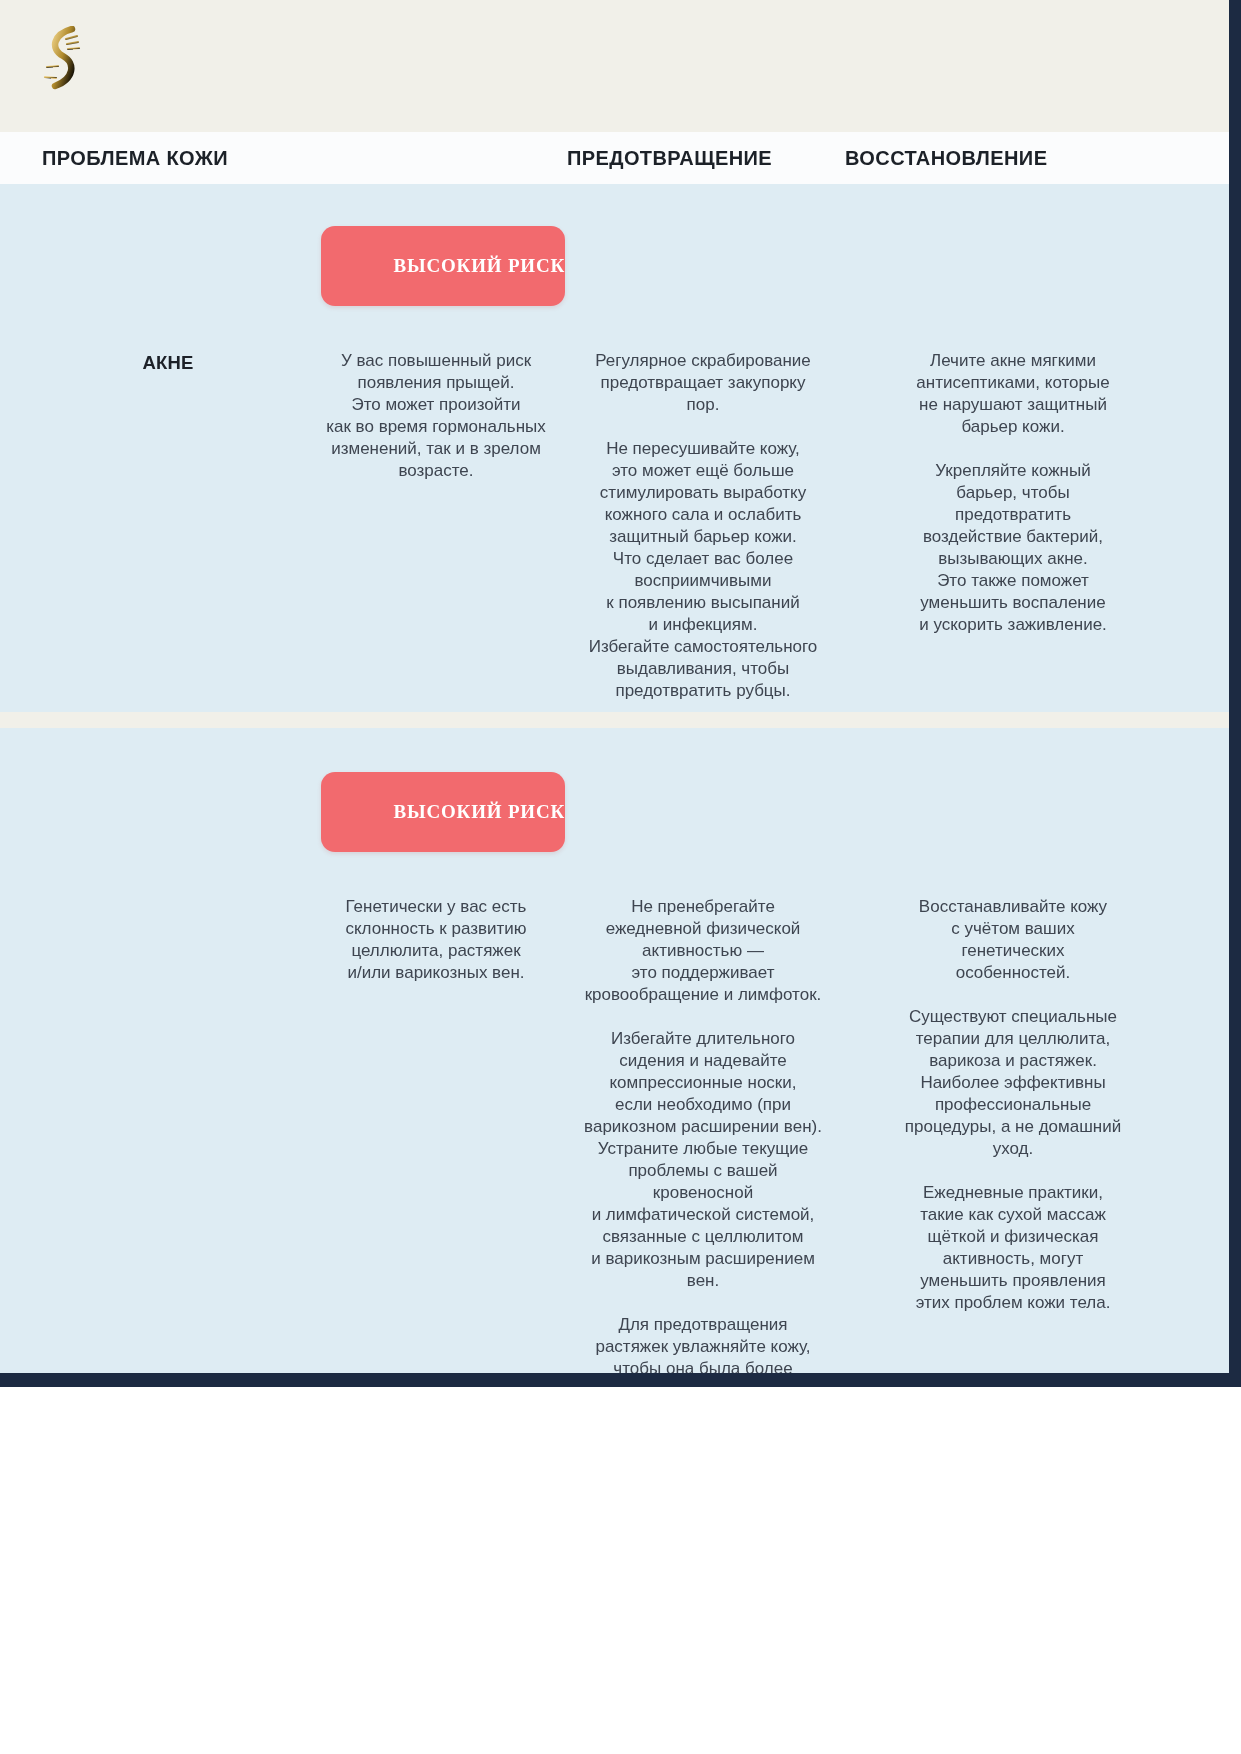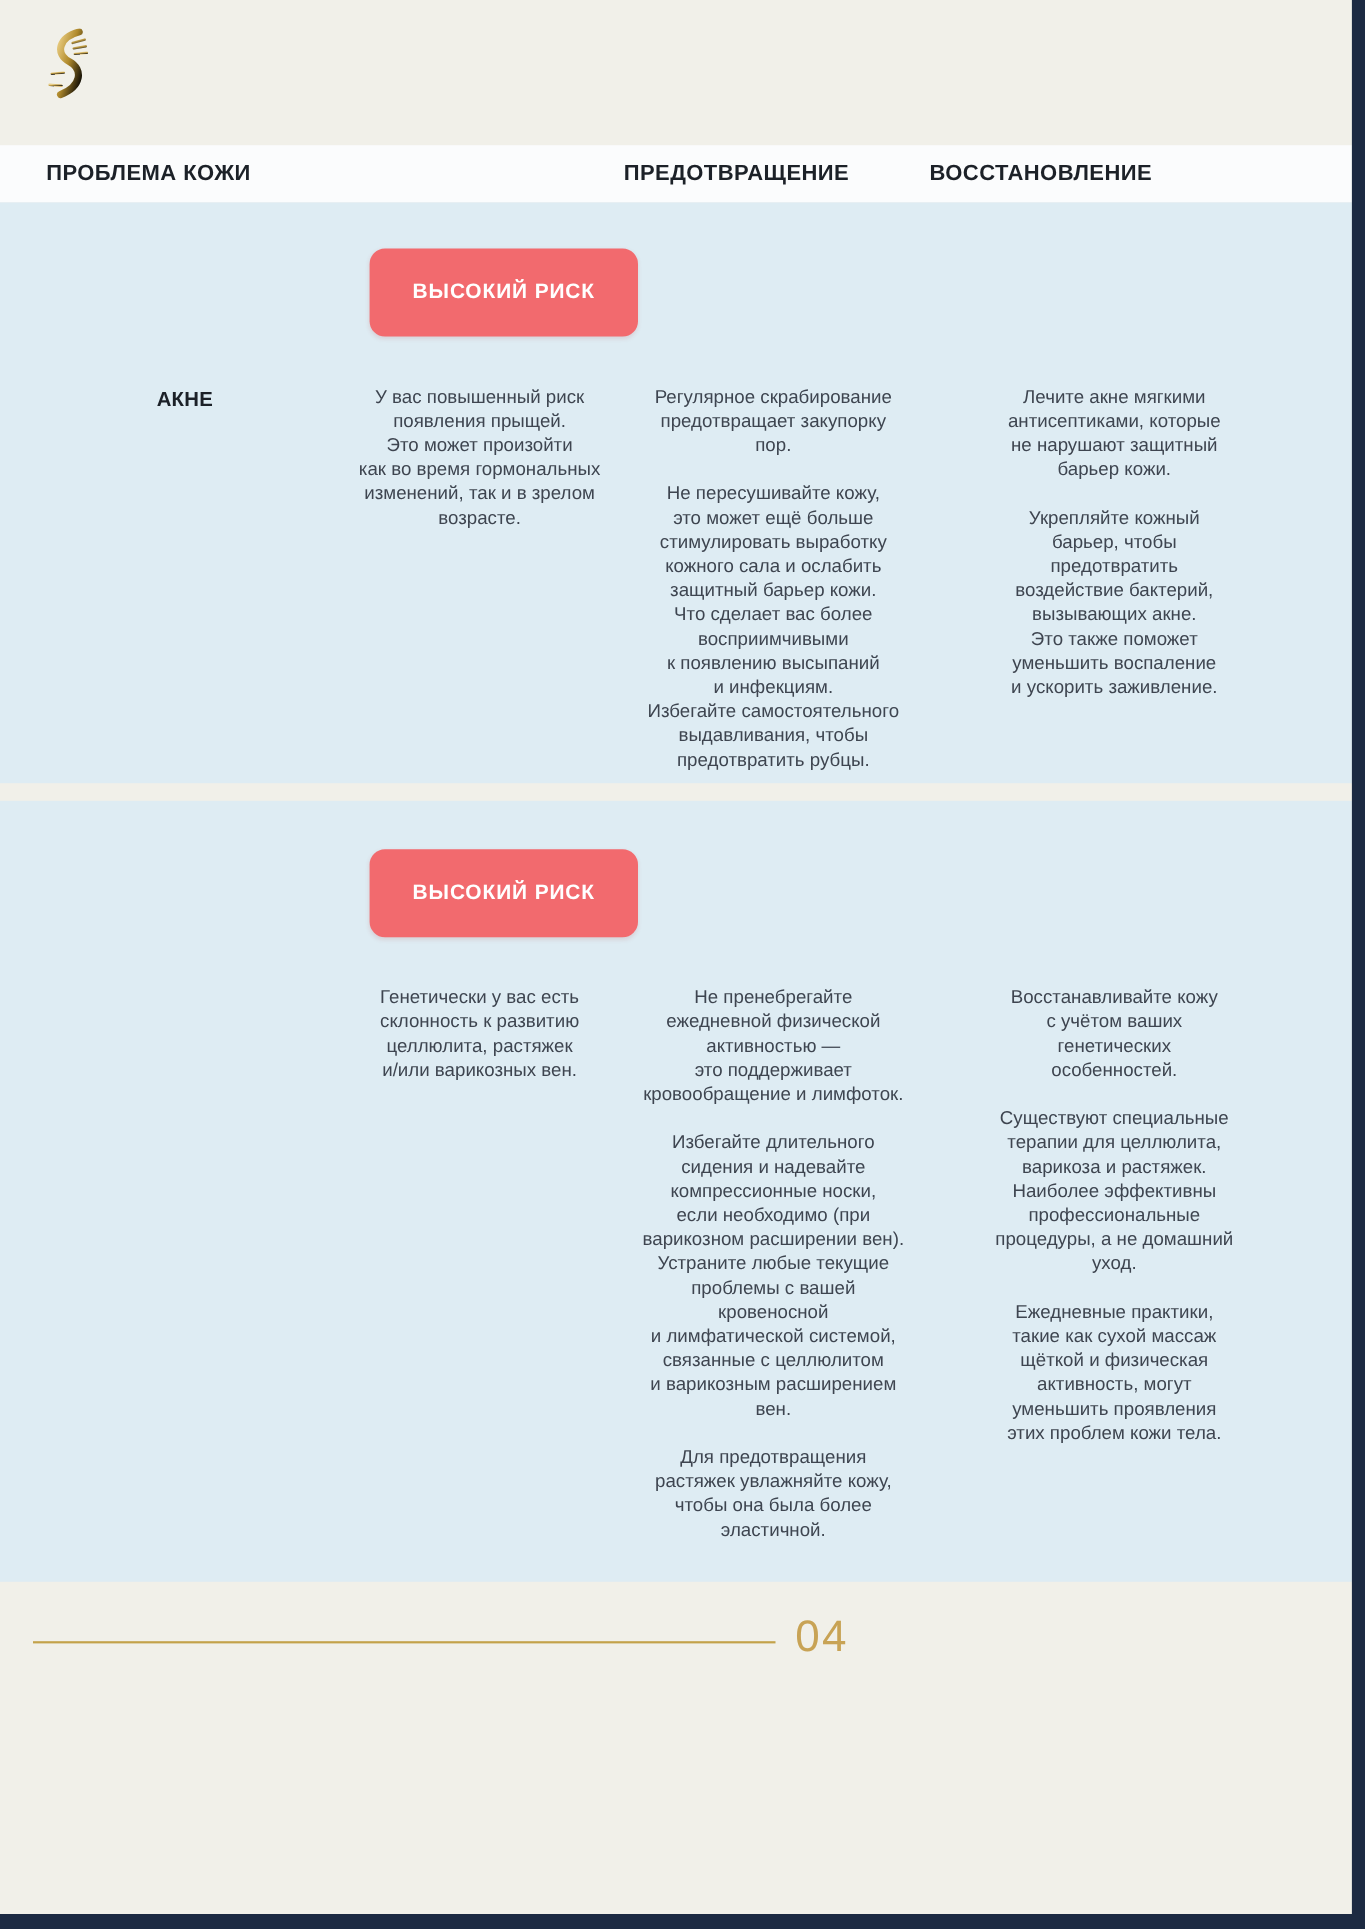--- a/index.html
+++ b/index.html
@@ -10,21 +10,21 @@
     --text:#3E4550;
     --heading:#1C2128;
     --gold:#C3A24A;
     --gold-num:#C8A355;
     --edge:#1C2A42;
   }
   *{margin:0;padding:0;box-sizing:border-box;}
   html,body{width:1241px;}
   body{font-family:"Liberation Sans","DejaVu Sans",sans-serif;background:#fff;}
   .page{
-    position:relative;width:1241px;height:1754px;
+    position:relative;width:1241px;height:1387px;
     background:var(--page-bg);overflow:hidden;
   }
   .brand-logo{position:absolute;left:40px;top:26px;width:46px;height:64px;}
   .header-band{
     position:absolute;left:0;top:132px;width:1229px;height:52px;
     background:var(--header-bg);
   }
   .col-header{
     position:absolute;top:0;height:52px;line-height:52px;
     font-size:20px;font-weight:700;color:var(--heading);letter-spacing:.4px;
@@ -32,23 +32,24 @@
   }
   .col-h1{left:42px;}  .col-h2{left:308px;}  .col-h3{left:567px;}  .col-h4{left:845px;}
 
   .section{
     position:absolute;left:0;width:1229px;background:var(--section-bg);
   }
   .section-1{top:184px;height:528px;}
   .section-2{top:728px;height:710px;}
 
   .risk-badge{
-    position:absolute;left:336px;width:244px;height:80px;border-radius:14px;
-    background:var(--badge);display:flex;align-items:center;justify-content:center;
+    position:absolute;left:321px;width:244px;height:80px;border-radius:14px;
+    background:var(--badge);display:flex;align-items:center;justify-content:flex-end;
     box-shadow:0 2px 4px rgba(180,70,70,.15);
+    font-family:Liberation Serif, serif;
   }
   .section-1 .risk-badge{top:42px;}
   .section-2 .risk-badge{top:44px;}
   .risk-badge span{
     color:#fff;font-size:19px;font-weight:700;letter-spacing:.8px;white-space:nowrap;
   }
 
   .cell{
     position:absolute;white-space:pre-line;
     font-size:17px;line-height:22px;color:var(--text);text-align:center;

